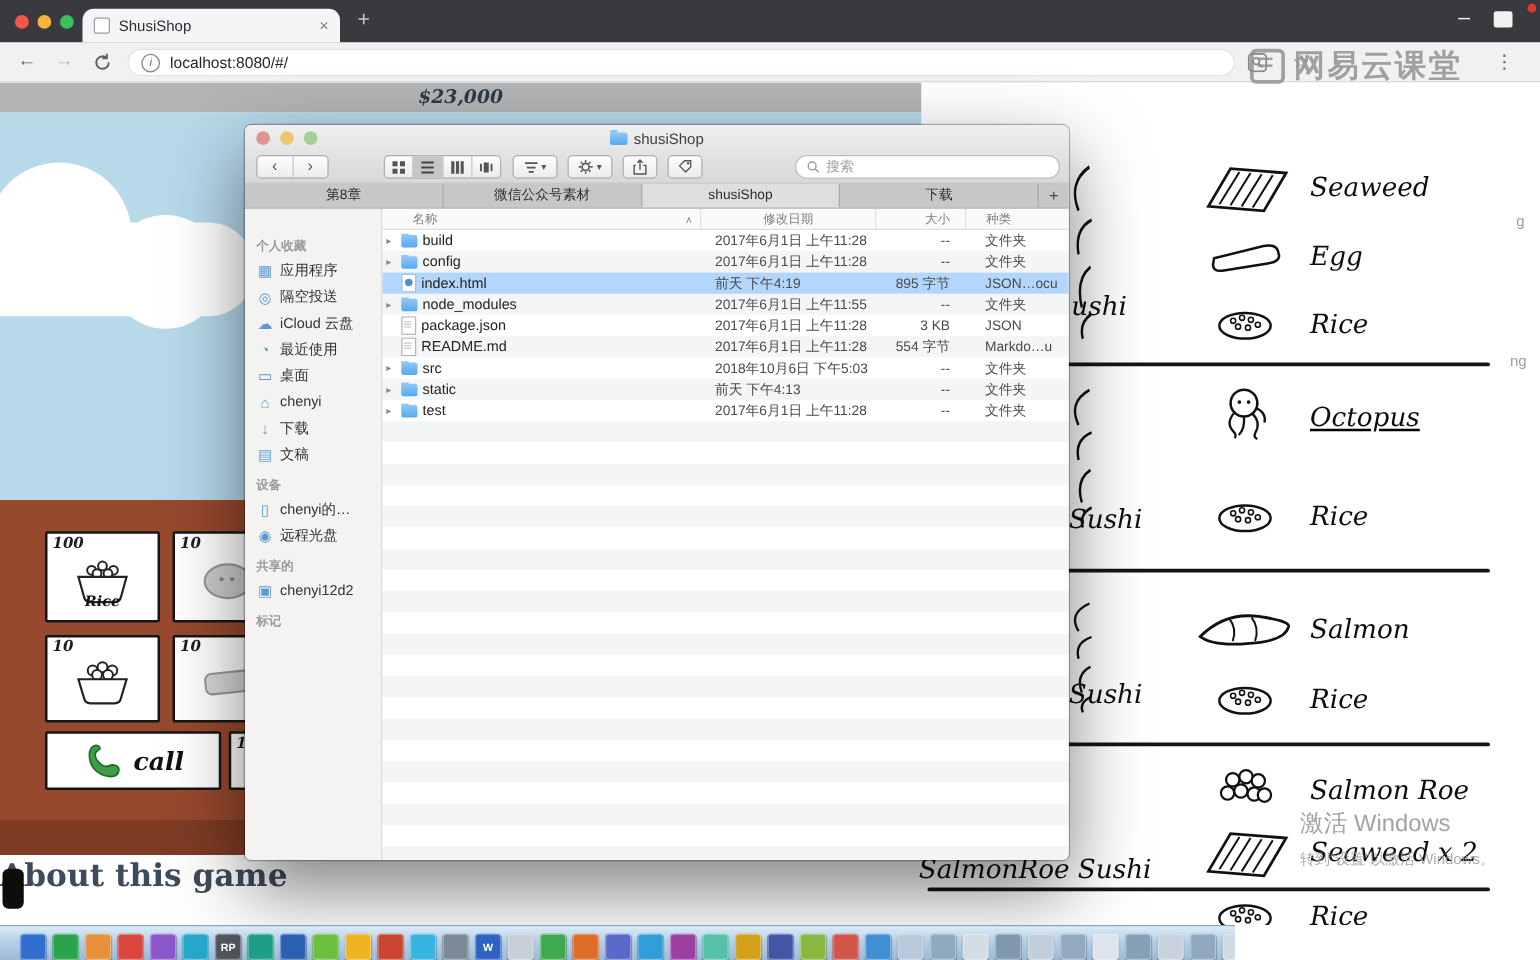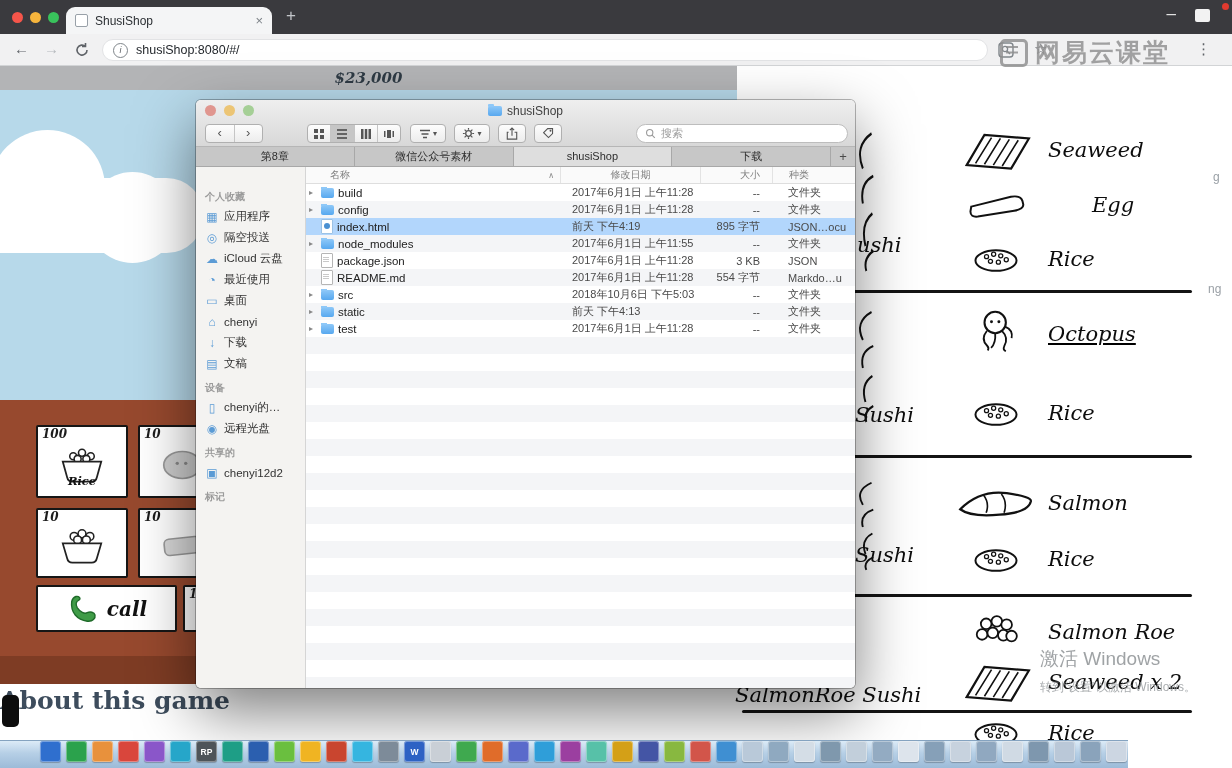--- a/index.html
+++ b/index.html
@@ -141,23 +141,23 @@
   
   .wm-brand{position:absolute;left:1000px;top:36px;display:flex;align-items:center;gap:7px;opacity:.8;z-index:40}
   .wm-logo{width:22px;height:22px;border:3px solid #8d8d8d;border-radius:5px;position:relative;flex:none}
   .wm-logo::before{content:"";position:absolute;left:3px;top:4px;width:12px;height:2.5px;background:#8d8d8d;box-shadow:0 5.5px 0 #8d8d8d}
   .wm-text{font-size:25px;font-weight:bold;color:#8d8d8d;letter-spacing:2px;white-space:nowrap}
   .wm-act{position:absolute;left:1040px;top:646px;z-index:40;opacity:.85}
   .wm-act1{font-size:19px;color:#8f9396}
   .wm-act2{font-size:12px;color:#9a9ea1;margin-top:7px;white-space:nowrap}
 
   
-  .taskbar{position:absolute;left:0;top:740px;width:1128px;height:28px;border-top:1px solid #85a3c0;
-           background:linear-gradient(#dcebf7,#b6cfe6 45%,#9cbbd8);display:flex;align-items:flex-start;
-           padding-left:40px;box-sizing:border-box;z-index:60;overflow:hidden}
+  .taskbar{position:absolute;left:0;top:740px;width:988px;height:28px;border-top:1px solid #85a3c0;
+           background:linear-gradient(#dcebf7,#b6cfe6 45%,#9cbbd8);display:flex;align-items:flex-end;
+           padding-left:16px;box-sizing:border-box;z-index:60;overflow:hidden}
   .tb-ico{width:21px;height:21px;border-radius:3px;margin-right:5px;flex:none;display:flex;align-items:center;justify-content:center;
           font-size:8.5px;font-weight:bold;color:#fff;box-shadow:inset 0 0 0 1px rgba(255,255,255,.35),0 1px 1px rgba(0,0,0,.25)}
   .hidden-defs{position:absolute;width:0;height:0;overflow:hidden}
 </style>
 </head>
 <body>
 
 <svg class="hidden-defs" aria-hidden="true">
   <defs>
     <symbol id="sym-seaweed" viewBox="0 0 90 54">
@@ -247,21 +247,21 @@
   <div class="navbar">
     <span class="nav-b">←</span>
     <span class="nav-f">→</span>
     <span class="nav-r">
       <svg viewBox="0 0 16 16" width="16" height="16">
           <path d="M13 8a5 5 0 1 1-1.5-3.5M11.5 1v3.5H8" stroke="#5f6368" fill="none" stroke-width="1.6"></path>
         </svg>
     </span>
     <div class="urlbar">
       <span class="info-i">i</span>
-      <span class="url-text">shusiShop:8080/#/</span>
+      <span class="url-text">localhost:8080/#/</span>
     </div>
     <span class="ext-ico">
       <svg viewBox="0 0 16 16" width="16" height="16">
           <rect x="1" y="1" width="14" height="14" rx="3" fill="none" stroke="#80868b" stroke-width="1.4"></rect>
           <circle cx="7" cy="7" r="2.6" fill="none" stroke="#80868b" stroke-width="1.3"></circle>
           <path d="M9 9l3 3" stroke="#80868b" stroke-width="1.3"></path>
         </svg>
     </span>
     <span class="star">☆</span>
     <span class="menu-dots">⋮</span>
@@ -316,21 +316,21 @@
     <div id="recipes">
         <div class="sushi-name" style="left: 857px; top: 167px;">ushi</div>
         <div class="ing-line" style="left: 950px; top: 60px;">
           <div class="ing-box">
             <svg class="ing-ico ing-seaweed">
               <use href="#sym-seaweed" xlink:href="#sym-seaweed"></use>
             </svg>
           </div>
           <span class="ing-label">Seaweed</span>
         </div>
-        <div class="ing-line" style="left: 950px; top: 124px; gap: 44px;">
+        <div class="ing-line" style="left: 950px; top: 124px;">
           <div class="ing-box">
             <svg class="ing-ico ing-egg">
               <use href="#sym-egg" xlink:href="#sym-egg"></use>
             </svg>
           </div>
           <span class="ing-label">Egg</span>
         </div>
         <div class="ing-line" style="left: 950px; top: 178px;">
           <div class="ing-box">
             <svg class="ing-ico ing-rice">

